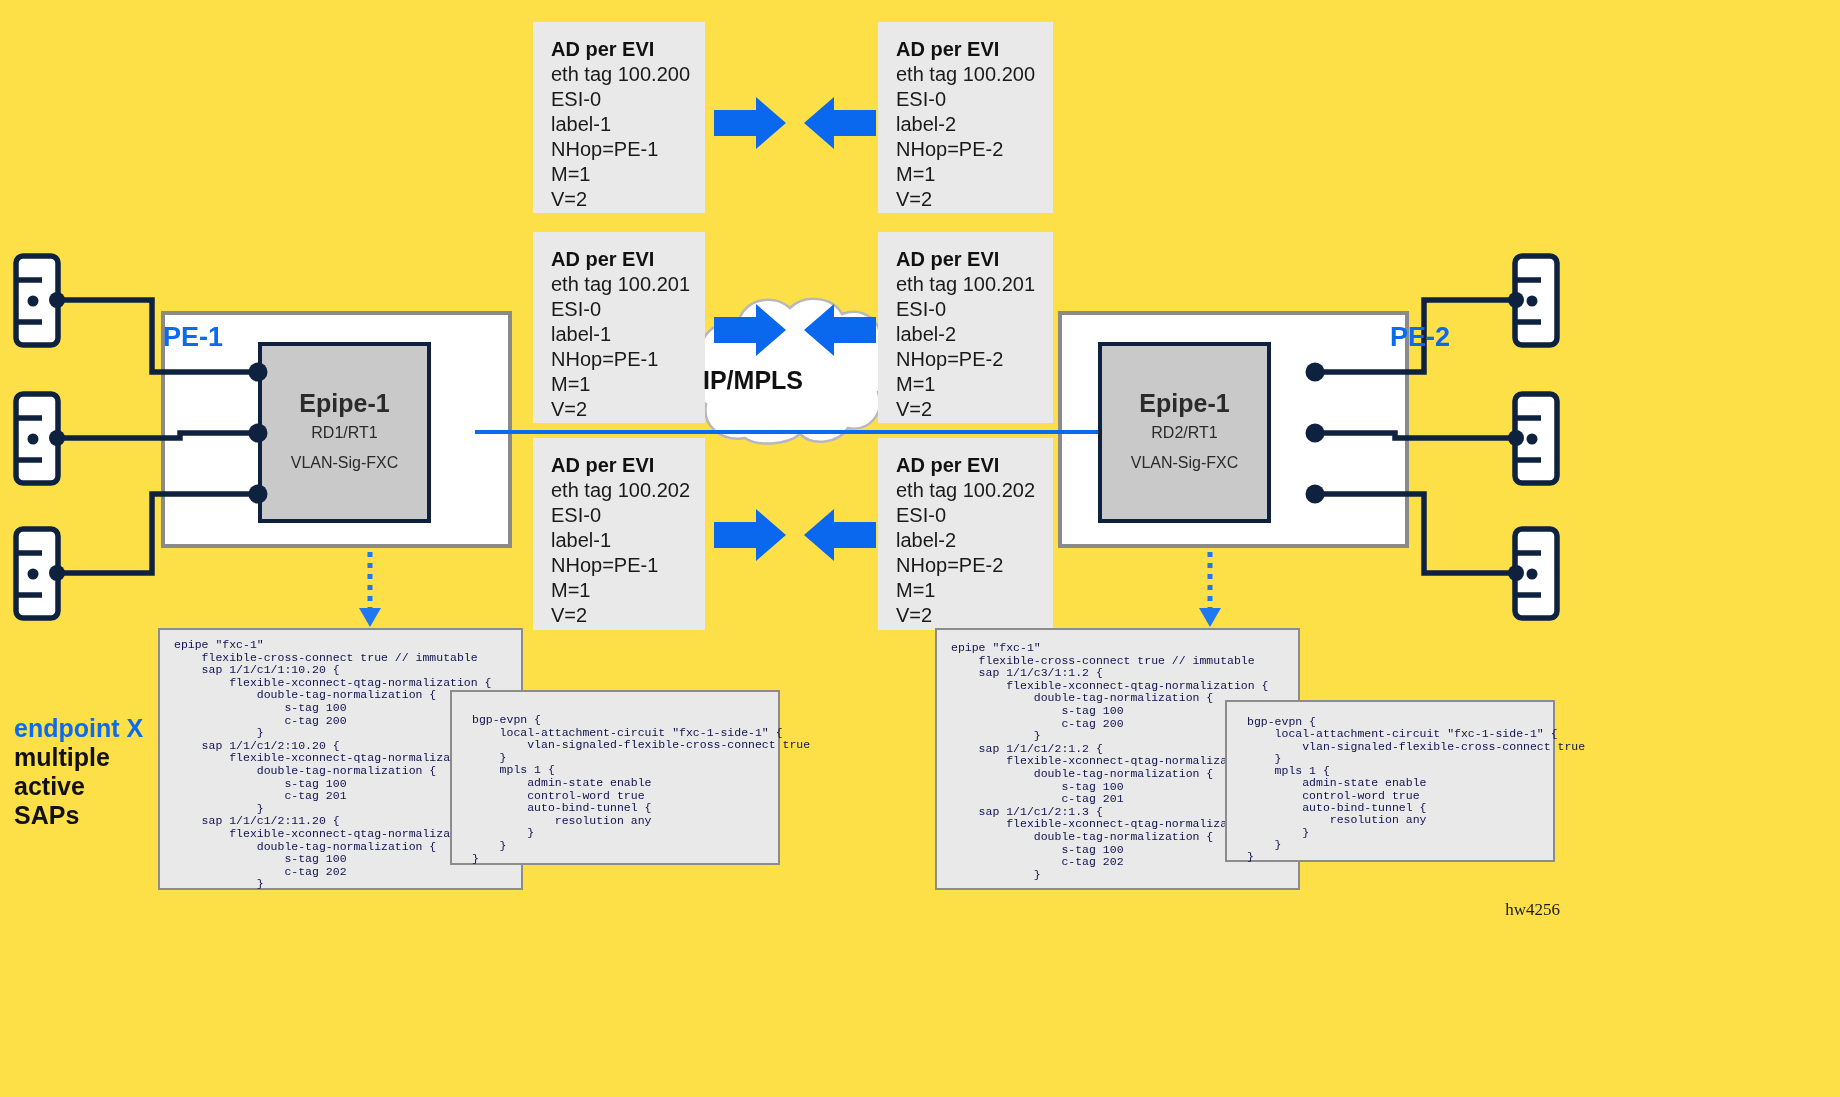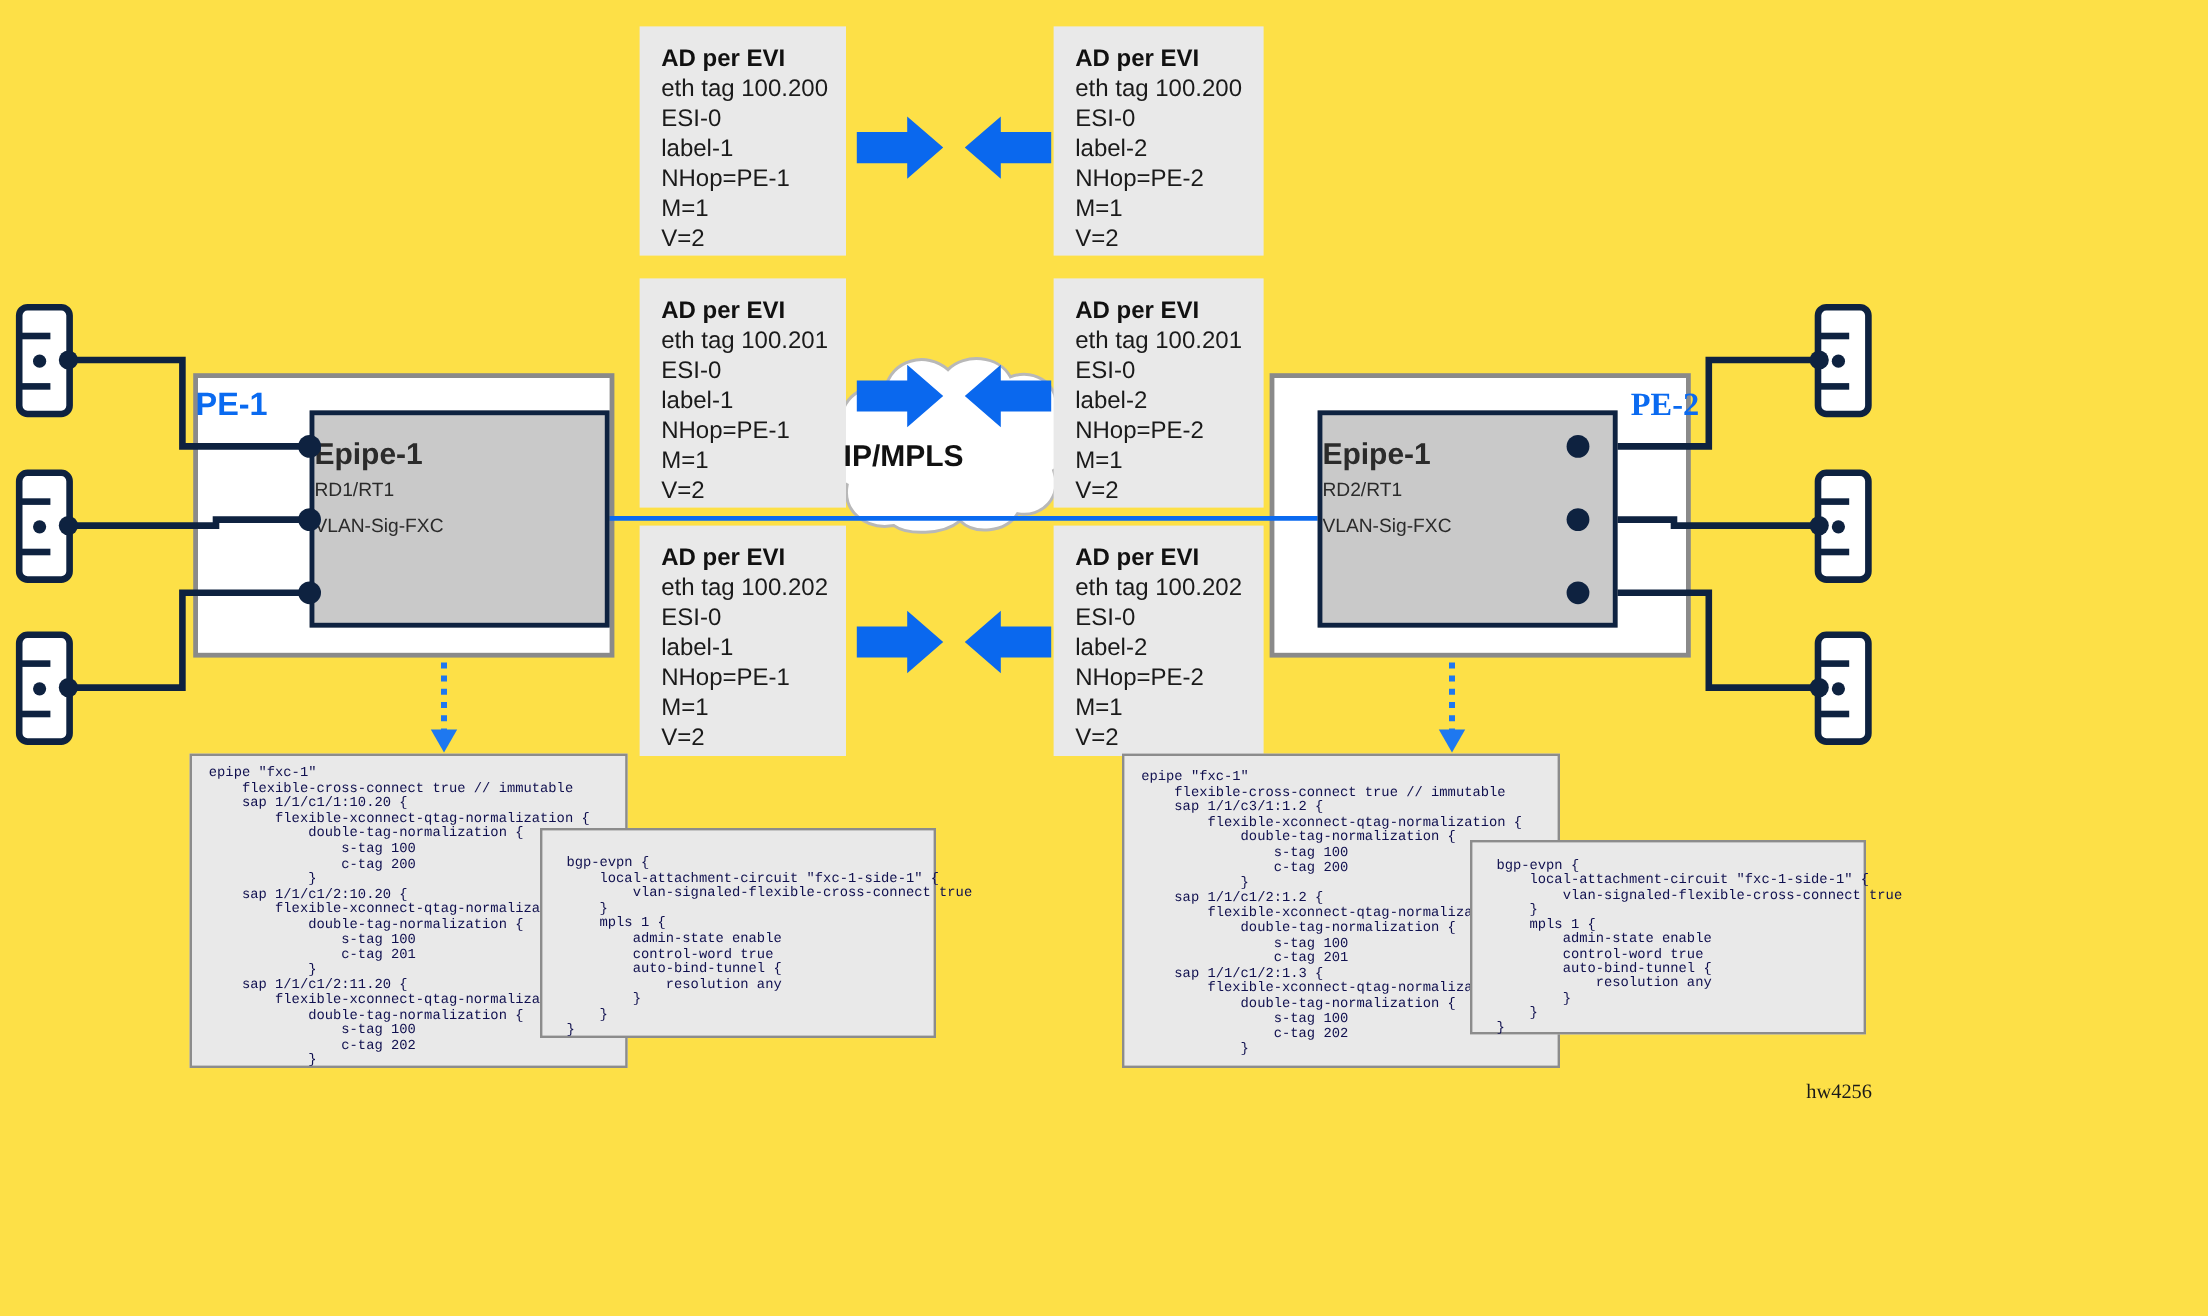--- a/index.html
+++ b/index.html
@@ -3,22 +3,22 @@
 <meta charset="utf-8">
 <style>
   html,body{margin:0;padding:0;background:#ffffff;}
   .canvas{position:relative;width:1840px;height:1097px;background:#fde047;overflow:hidden;
           font-family:"Liberation Sans",sans-serif;}
   svg.layer{position:absolute;left:0;top:0;}
   .adbox{position:absolute;width:172px;height:191px;background:#e9e9e9;box-sizing:border-box;
          padding:15px 0 0 18px;font-size:20px;line-height:25px;color:#1a1a1a;white-space:nowrap;}
   .adbox .b{font-weight:bold;color:#111;}
   .pelabel{position:absolute;font-size:27px;font-weight:bold;color:#0a6af0;margin-top:48px;}
-  .epipe{position:absolute;width:250px;height:181px;background:#c9c9c9;border:4px solid #0e2240;
-         box-sizing:border-box;color:#2b2b2b;padding-top:18px;}
+  .epipe{position:absolute;width:173px;height:181px;background:#c9c9c9;border:4px solid #0e2240;
+         box-sizing:border-box;text-align:center;color:#2b2b2b;padding-top:42px;}
   .epipe .t1{font-size:25px;font-weight:bold;line-height:30px;}
   .epipe .t2{font-size:16px;line-height:30px;}
   .cloudlabel{position:absolute;left:673px;top:366px;width:160px;text-align:center;
               font-size:25px;font-weight:bold;color:#111;}
   .codebox{position:absolute;background:#e9e9e9;border:2px solid #8c8c8c;box-sizing:border-box;
            font-family:"Liberation Mono","DejaVu Sans Mono",monospace;font-size:11.5px;
            line-height:12.6px;color:#10104f;white-space:pre;}
   .codebox .b{font-weight:normal;}
   .epcfg{left:158px;top:628px;width:365px;height:262px;padding:9px 0 0 14px;}
   .epcfg2{left:935px;top:628px;width:365px;height:262px;padding:12px 0 0 14px;}
@@ -178,40 +178,48 @@
       <div class="b">AD per EVI</div>
       <div>eth tag 100.202</div>
       <div>ESI-0</div>
       <div>label-2</div>
       <div>NHop=PE-2</div>
       <div>M=1</div>
       <div>V=2</div>
     </div>
 
   <div class="pelabel" style="left:163px;top:274px;">PE-1</div>
-  <div class="pelabel" style="left:1316px;top:274px;width:100px;text-align:right;font-family:Liberation Serif, serif;">PE-2</div>
+  <div class="pelabel" style="left:1350px;top:274px;width:100px;text-align:right;">PE-2</div>
 
   <div class="epipe" style="left:258px;top:342px;">
     <div class="t1">Epipe-1</div>
     <div class="t2">RD1/RT1</div>
     <div class="t2">VLAN-Sig-FXC</div>
   </div>
   <div class="epipe" style="left:1098px;top:342px;">
     <div class="t1">Epipe-1</div>
     <div class="t2">RD2/RT1</div>
     <div class="t2">VLAN-Sig-FXC</div>
   </div>
 
   <div class="cloudlabel">IP/MPLS</div>
 
   <div class="codebox epcfg"><div>epipe "fxc-1"</div><div class="b">    flexible-cross-connect true // immutable</div><div class="b">    sap 1/1/c1/1:10.20 {</div><div>        flexible-xconnect-qtag-normalization {</div><div>            double-tag-normalization {</div><div>                s-tag 100</div><div>                c-tag 200</div><div>            }</div><div class="b">    sap 1/1/c1/2:10.20 {</div><div>        flexible-xconnect-qtag-normalization {</div><div>            double-tag-normalization {</div><div>                s-tag 100</div><div>                c-tag 201</div><div>            }</div><div class="b">    sap 1/1/c1/2:11.20 {</div><div>        flexible-xconnect-qtag-normalization {</div><div>            double-tag-normalization {</div><div>                s-tag 100</div><div>                c-tag 202</div><div>            }</div></div>
   <div class="codebox epcfg2"><div>epipe "fxc-1"</div><div class="b">    flexible-cross-connect true // immutable</div><div class="b">    sap 1/1/c3/1:1.2 {</div><div>        flexible-xconnect-qtag-normalization {</div><div>            double-tag-normalization {</div><div>                s-tag 100</div><div>                c-tag 200</div><div>            }</div><div class="b">    sap 1/1/c1/2:1.2 {</div><div>        flexible-xconnect-qtag-normalization {</div><div>            double-tag-normalization {</div><div>                s-tag 100</div><div>                c-tag 201</div><div class="b">    sap 1/1/c1/2:1.3 {</div><div>        flexible-xconnect-qtag-normalization {</div><div>            double-tag-normalization {</div><div>                s-tag 100</div><div>                c-tag 202</div><div>            }</div></div>
   <div class="codebox bgpcfg"><div>bgp-evpn {</div><div>    local-attachment-circuit "fxc-1-side-1" {</div><div class="b">        vlan-signaled-flexible-cross-connect true</div><div>    }</div><div>    mpls 1 {</div><div>        admin-state enable</div><div>        control-word true</div><div>        auto-bind-tunnel {</div><div>            resolution any</div><div>        }</div><div>    }</div><div>}</div></div>
   <div class="codebox bgpcfg2"><div>bgp-evpn {</div><div>    local-attachment-circuit "fxc-1-side-1" {</div><div class="b">        vlan-signaled-flexible-cross-connect true</div><div>    }</div><div>    mpls 1 {</div><div>        admin-state enable</div><div>        control-word true</div><div>        auto-bind-tunnel {</div><div>            resolution any</div><div>        }</div><div>    }</div><div>}</div></div>
 
+  <div class="annot" style="left:14px;top:714px;">
+    <div class="blue">endpoint X</div>
+    <div>
+        <div>multiple</div>
+        <div>active</div>
+        <div>SAPs</div>
+      </div>
+  </div>
   <div class="figid">hw4256</div>
 
   <svg class="layer" width="1840" height="1097" style="pointer-events:none;">
     <g fill="#0e2240">
       <circle cx="258" cy="372" r="9.5"></circle>
         <circle cx="258" cy="433" r="9.5"></circle>
         <circle cx="258" cy="494" r="9.5"></circle>
       <circle cx="1315" cy="372" r="9.5"></circle>
         <circle cx="1315" cy="433" r="9.5"></circle>
         <circle cx="1315" cy="494" r="9.5"></circle>

